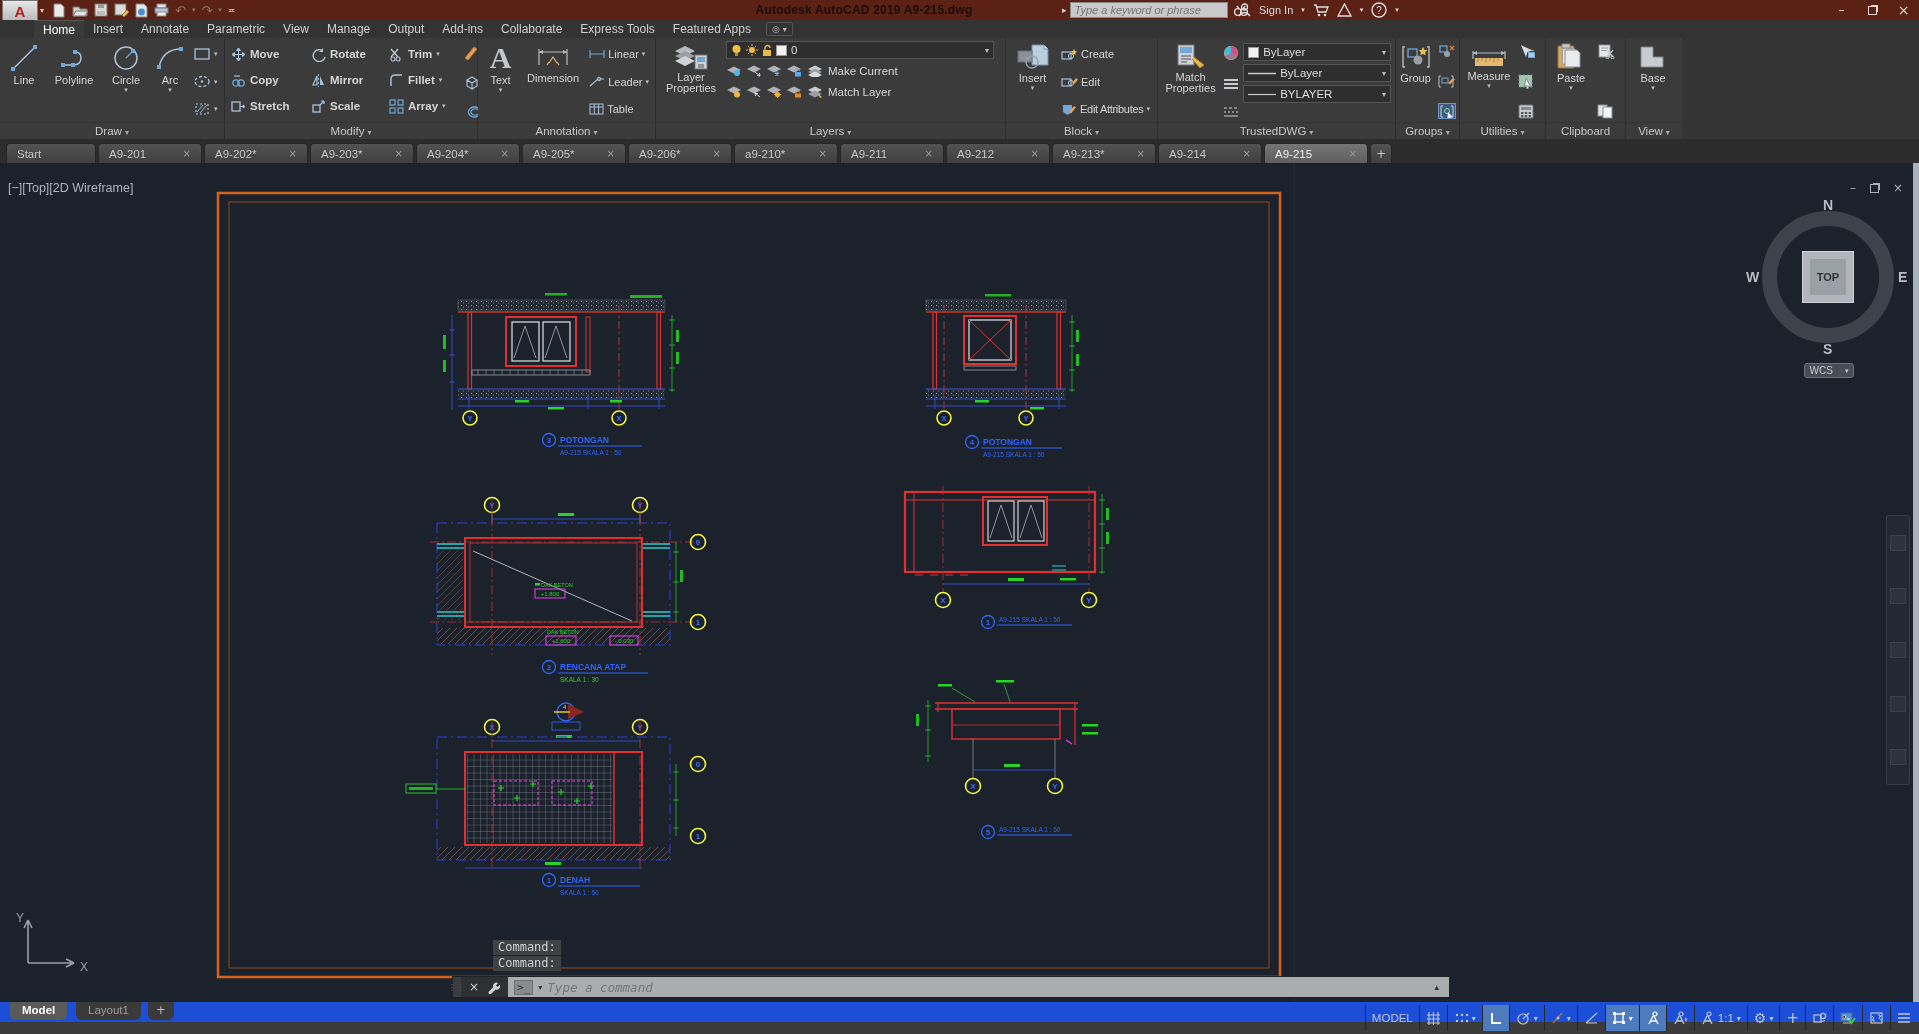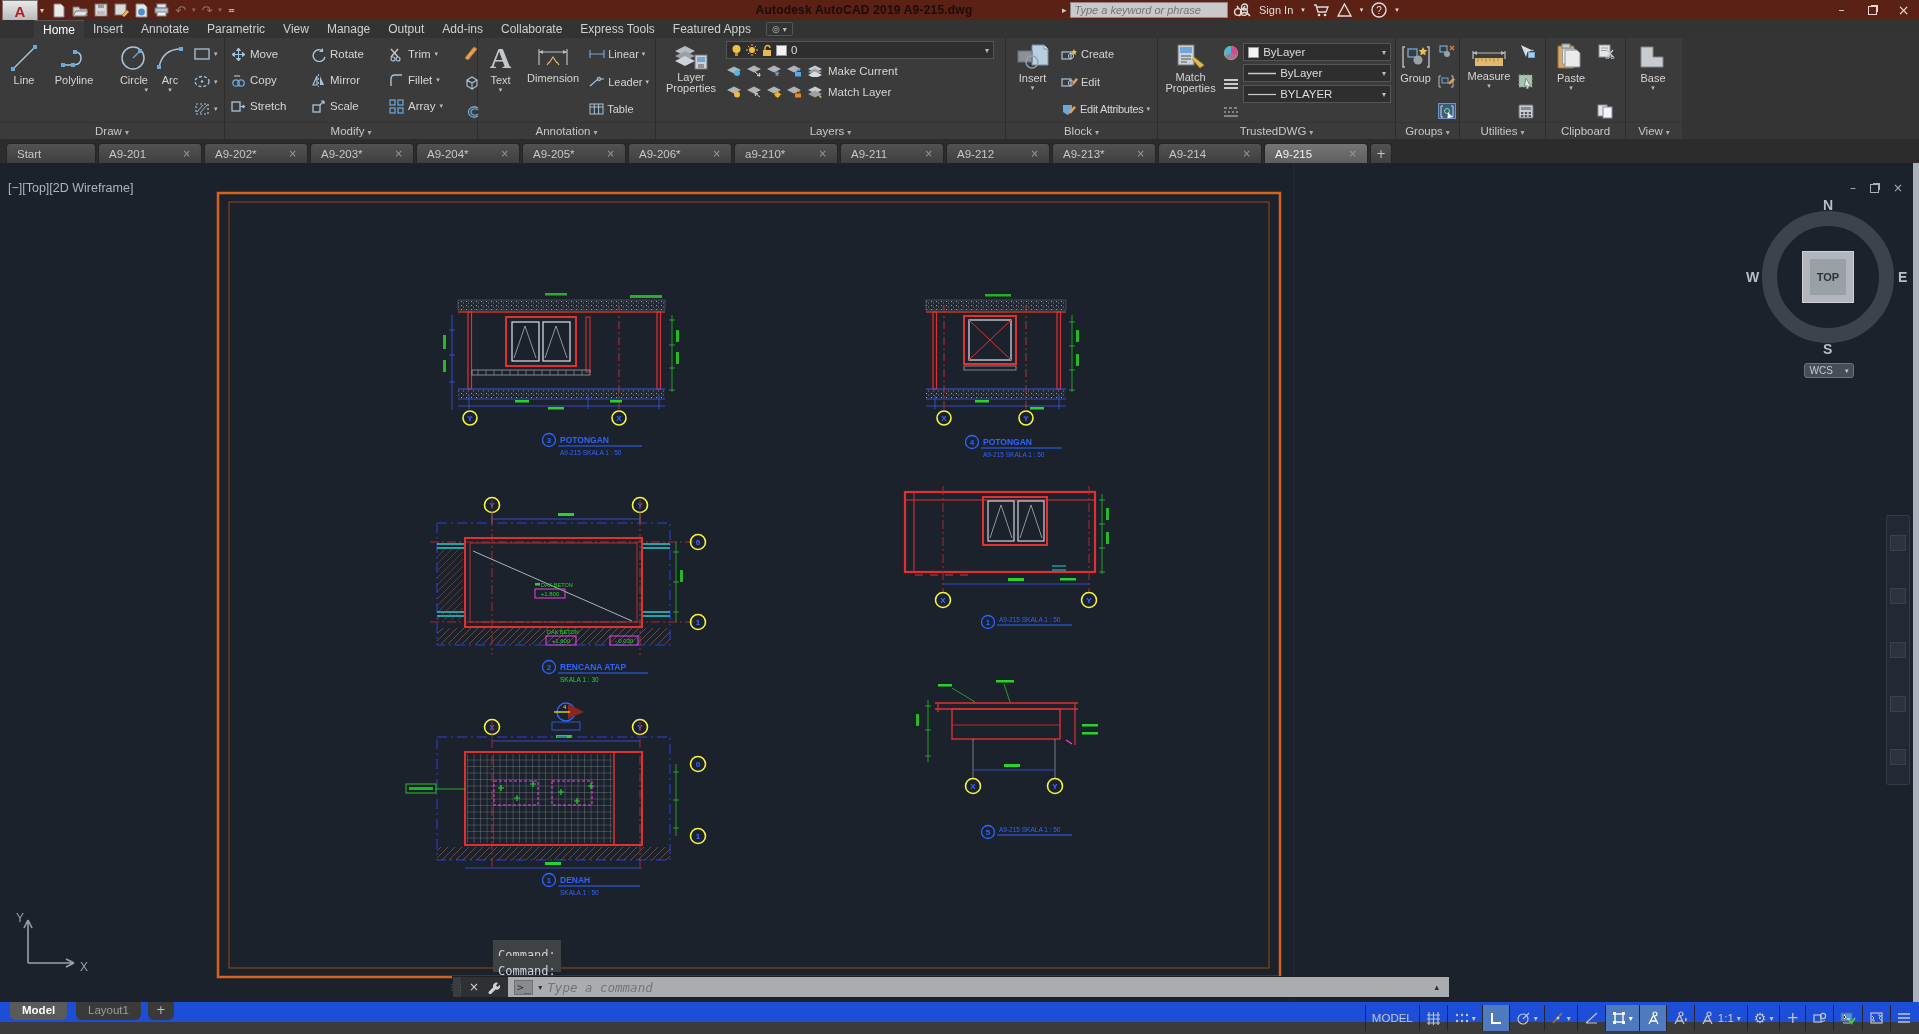--- a/index.html
+++ b/index.html
@@ -87,21 +87,21 @@
        border-radius:3px;color:#c6cad0;font-size:10px;display:flex;align-items:center;justify-content:center;gap:12px;}
   #wcs .glyph{font-size:7px;}
   
   #navbar{left:1886px;top:352px;width:24px;height:270px;background:rgba(90,100,112,.12);border:1px solid rgba(120,130,142,.2);
           border-radius:3px;display:flex;flex-direction:column;align-items:center;justify-content:space-around;}
   .navico{width:16px;height:16px;border:1px solid #39414c;background:rgba(70,80,92,.25);}
   
   #trusted{left:493px;top:755px;height:17px;background:#54585c;color:#d9dbdd;font-family:"DejaVu Sans Mono",monospace;
            font-size:12px;line-height:17px;padding:0 6px;}
   .cmdline{left:493px;height:15px;background:#3f4245;color:#cfd2d5;font-family:"DejaVu Sans Mono",monospace;
-           font-size:12px;line-height:15px;padding:8px 5px;}
+           font-size:12px;line-height:15px;padding:0 5px;}
   #cmdbar{left:452px;top:813px;width:998px;height:22px;background:#3a3d40;border:1px solid #1e2022;display:flex;align-items:center;}
   #cmdgrip{width:8px;height:100%;display:flex;align-items:center;justify-content:center;color:#777;font-size:8px;letter-spacing:1px;}
   #cmdbtns{display:flex;align-items:center;gap:8px;padding:0 8px;color:#cfd2d5;height:100%;background:#2e3134;font-size:12px;}
   #cmdinput-wrap{flex:1;height:100%;background:#a9adb0;display:flex;align-items:center;gap:5px;padding:0 6px;}
   #cmdprompt{font-family:"DejaVu Sans Mono",monospace;font-size:11px;color:#2f3235;background:#888c8f;border:1px solid #6e7275;padding:0 2px;}
   #cmdinput{flex:1;background:transparent;border:none;outline:none;font-style:italic;
             font-family:"DejaVu Sans Mono",monospace;font-size:12.5px;color:#3a3d40;}
   #cmd-up{color:#2f3235;font-size:9px;padding-right:4px;}
   
   #ucs{left:10px;top:745px;}
@@ -237,21 +237,21 @@
         </div>
         <div class="rbig" style="width:52px;">
           <svg width="30" height="30">
               <path d="M4 22 h10 q8 0 8 -7 q0 -6 -6 -6" fill="none" stroke="#a9c3da" stroke-width="1.5"></path>
               <rect x="2" y="20" width="4" height="4" fill="#6fa8d8"></rect>
               <rect x="12" y="20" width="4" height="4" fill="#6fa8d8"></rect>
               <rect x="14" y="7" width="4" height="4" fill="#6fa8d8"></rect>
             </svg>
           <span class="blabel">Polyline</span>
         </div>
-        <div class="rbig" style="width:44px;align-items:flex-end;">
+        <div class="rbig" style="width:44px;">
           <svg width="30" height="30">
               <circle cx="15" cy="15" r="11" fill="none" stroke="#a9c3da" stroke-width="1.5"></circle>
               <path d="M15 15 L22 8" stroke="#6fa8d8" stroke-width="1.3"></path>
               <rect x="20" y="6" width="4" height="4" fill="#6fa8d8"></rect>
             </svg>
           <span class="blabel">Circle</span>
           <span class="glyph tinycaret">▾</span>
         </div>
         <div class="rbig" style="width:36px;">
           <svg width="30" height="30">
@@ -282,21 +282,21 @@
                 <path d="M3 10 l6 -7 M6 11 l7 -8" stroke="#8fb4d4" stroke-width="1"></path>
               </svg>
               <span class="glyph tinycaret">▾</span>
             </div>
         </div>
       </div>
       <div class="ptitle"><span>Draw</span><span class="glyph">▾</span></div>
     </div>
 
     <div class="panel" style="width:253px;">
-      <div class="pbody" style="gap:0;">
+      <div class="pbody" style="gap:0;font-weight:bold;">
         <div class="mgrid">
           <div class="mitem">
               <svg width="15" height="15">
                 <path d="M7.5 1 V14 M1 7.5 H14 M7.5 1 l-2 2.5 h4 z M7.5 14 l-2 -2.5 h4 z M1 7.5 l2.5 -2 v4 z M14 7.5 l-2.5 -2 v4 z" stroke="#a9c3da" fill="#a9c3da" stroke-width="1"></path>
               </svg>
               <span>Move</span>
             </div>
           <div class="mitem">
               <svg width="15" height="15">
                 <path d="M12 4 a6 6 0 1 0 2 6" fill="none" stroke="#a9c3da" stroke-width="1.4"></path>

